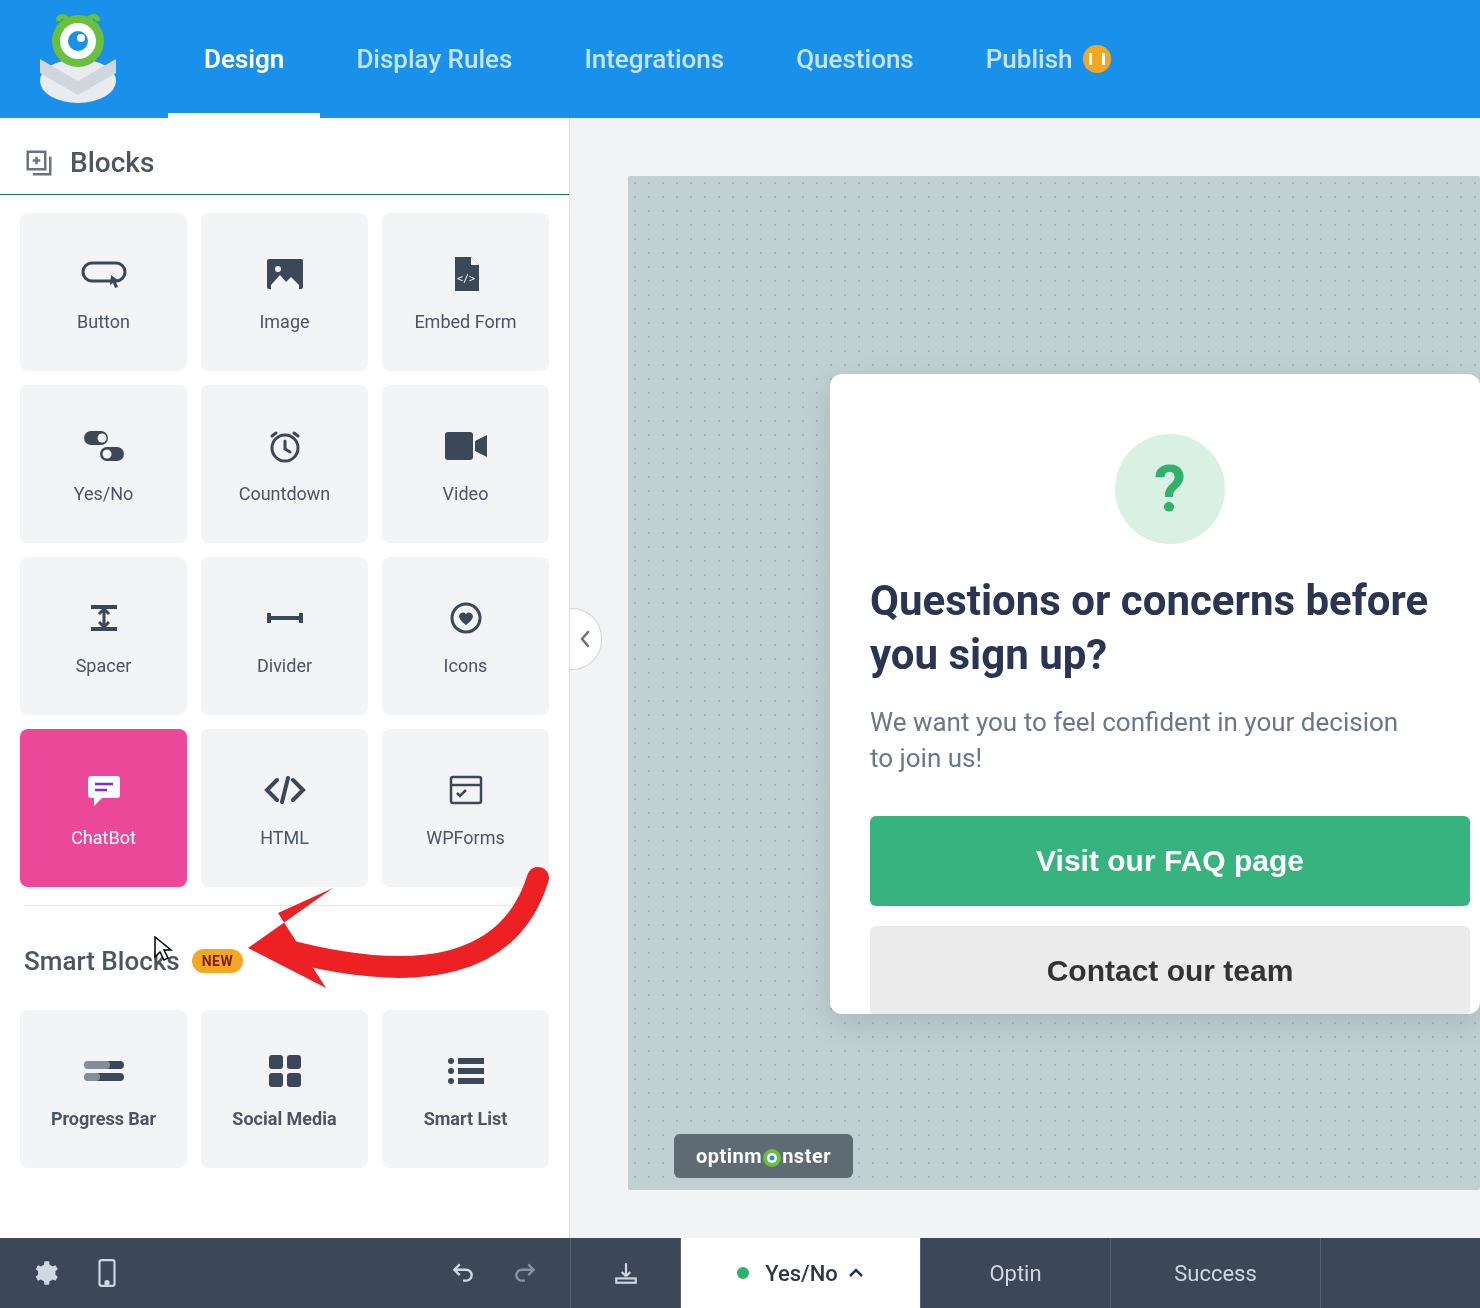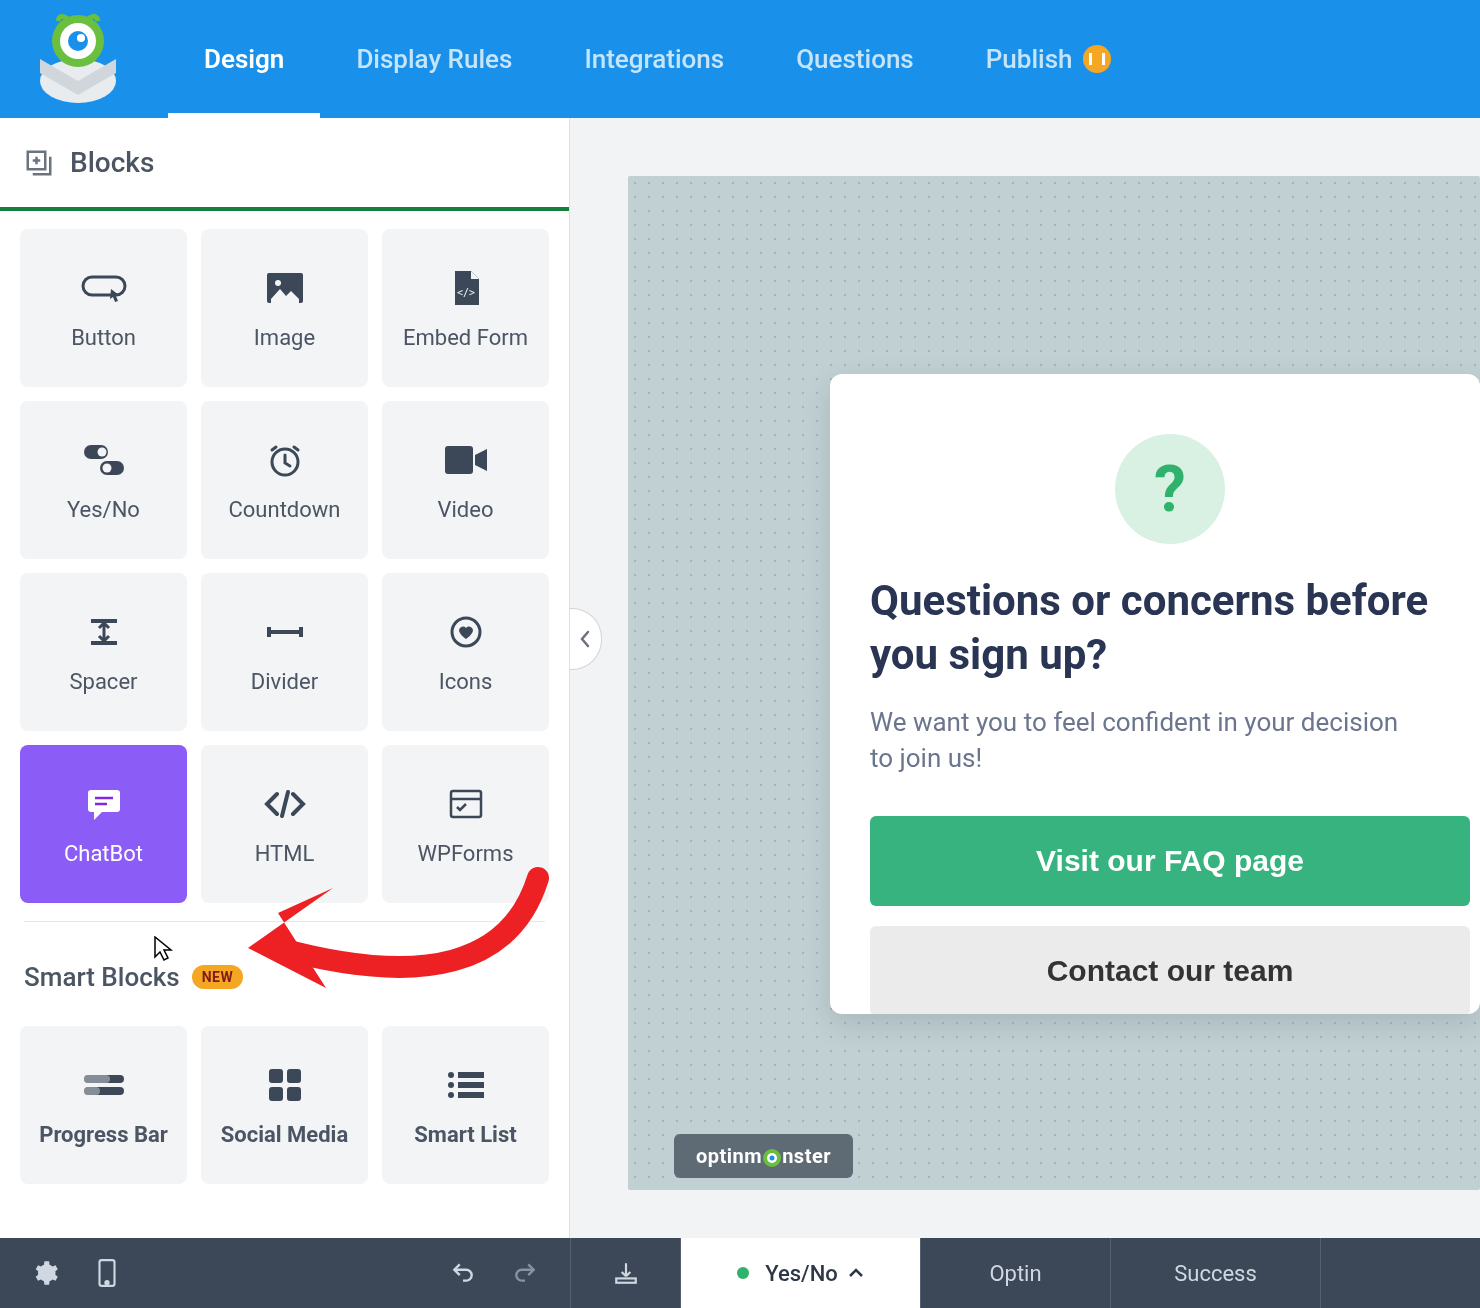--- a/index.html
+++ b/index.html
@@ -13,28 +13,28 @@
   .nav-tab.active { color: #fff; font-weight: 600; }
   .nav-tab.active::after { content:""; position:absolute; bottom:0; left:0; right:0; height:5px; background:#fff; }
   .pause-badge { width:28px; height:28px; border-radius:50%; background:#f5a623; margin-left:10px; display:inline-flex; align-items:center; justify-content:center; }
   .pause-badge::after{content:""; width:10px; height:12px; border-left:3px solid #fff; border-right:3px solid #fff;}
 
   
   .main { display:flex; height: calc(100% - 118px - 70px); }
 
   
   .sidebar { width: 570px; border-right:1px solid #e0e0e0; background:#fff; overflow:hidden; position:relative;}
-  .sidebar-header { display:flex; align-items:center; gap:16px; padding:28px 24px 28px; border-bottom:4px solid #15803d;}
+  .sidebar-header { display:flex; align-items:center; gap:16px; padding:28px 24px 15px; border-bottom:1px solid #15803d;}
   .blocks-title { font-size:28px; color:#4b5563; font-weight:500;}
   .blocks-icon { color:#6b7280;}
   .block-grid { display:grid; grid-template-columns: repeat(3, 1fr); gap:14px; padding:18px 20px;}
   .block-card { background:#f3f4f6; border-radius:8px; height:158px; display:flex; flex-direction:column; align-items:center; justify-content:center; gap:16px; cursor:grab;}
-  .block-card.active { background:#8b5cf6; color:#fff;}
+  .block-card.active { background:#ec4899; color:#fff;}
   .block-card .icon { height:42px; display:flex; align-items:center; justify-content:center;}
-  .block-card .label { font-size:22px; color:#4b5563;}
+  .block-card .label { font-size:18px; color:#4b5563;}
   .block-card.active .label { color:#fff;}
   .smart-header { display:flex; align-items:center; gap:12px; padding:40px 24px 10px; font-size:26px; color:#4b5563; font-weight:500;}
   .badge-new { background:#f5a623; color:#7f1d1d; font-size:14px; font-weight:700; padding:4px 10px; border-radius:12px; letter-spacing:0.5px;}
   .sidebar hr { margin:0 24px; border:none; border-top:1px solid #e5e7eb;}
 
   
   .canvas-wrap { flex:1; background:#f1f3f4; position:relative; padding:58px 0 0 58px; overflow:hidden;}
   .canvas-grid { position:absolute; inset:58px 0 48px 58px; background:#c0d0d3;
     background-image: radial-gradient(#9fb7bb 1px, transparent 1px);
     background-size: 14px 14px; border-radius:2px;}

